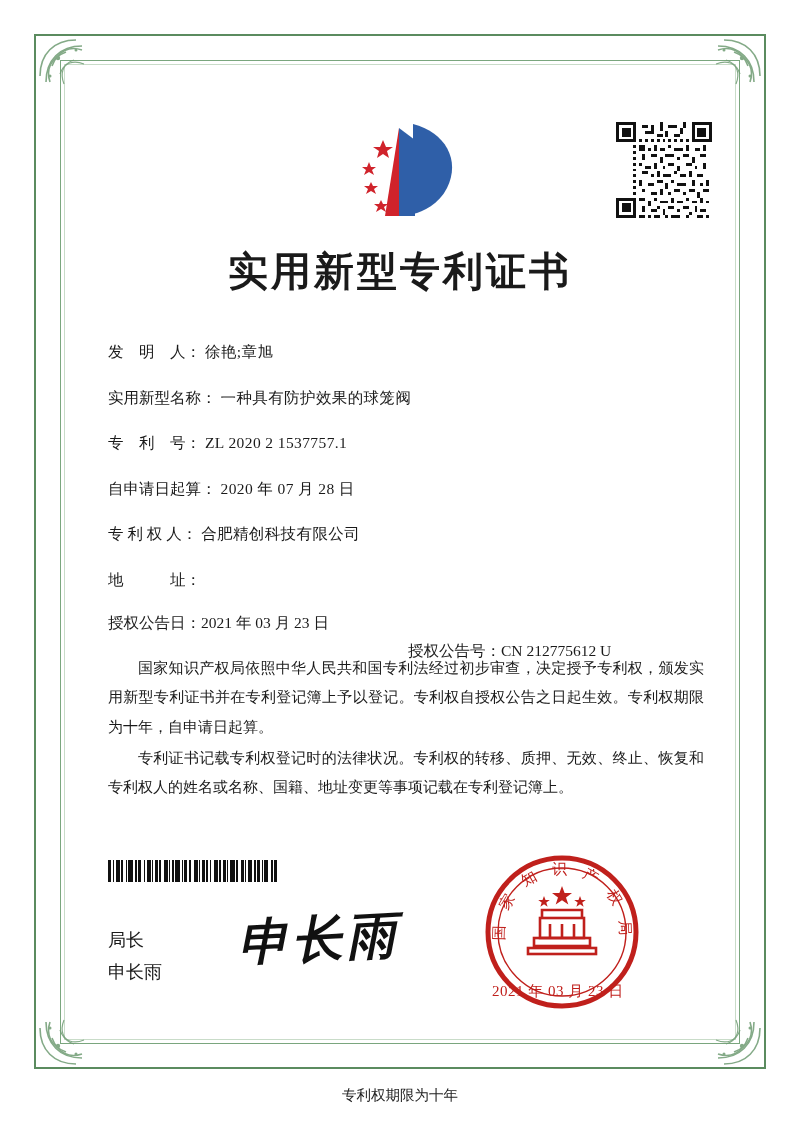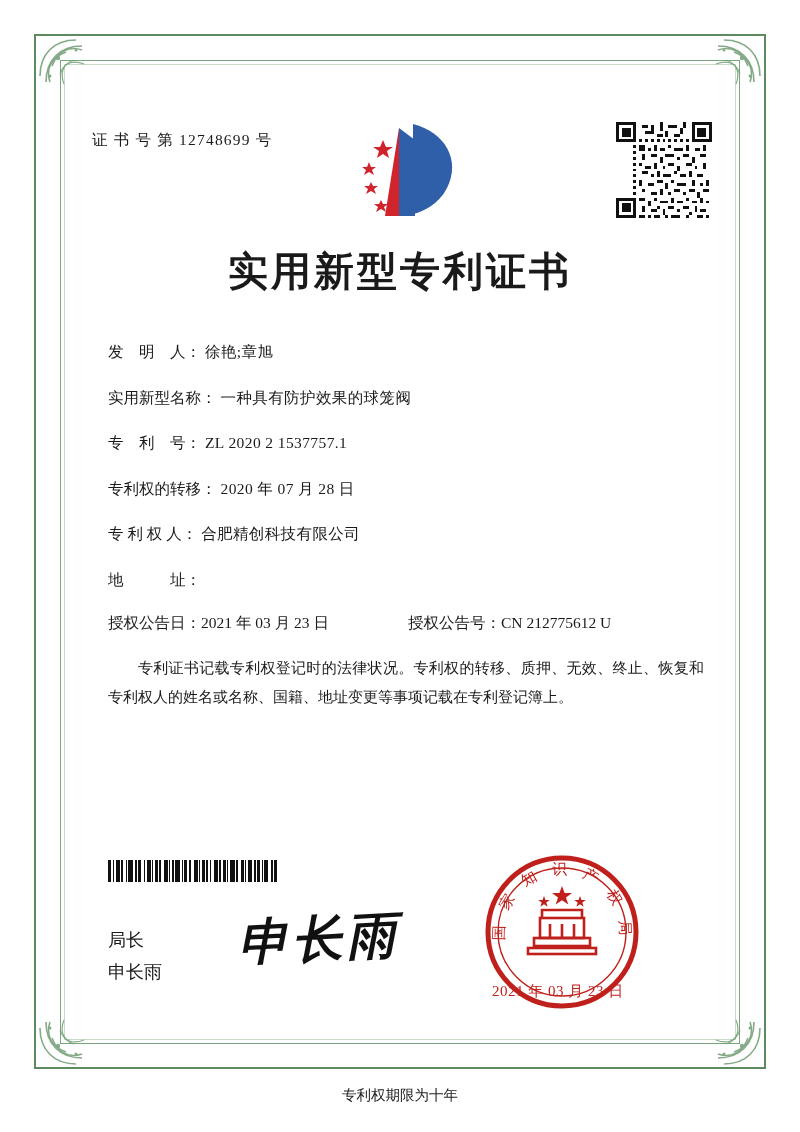--- a/index.html
+++ b/index.html
@@ -120,21 +120,21 @@
     letter-spacing: 0.4px;
   }
   .row.addr .val { line-height: 1.9; }
 
   .row-two {
     display: flex;
     font-size: 15.5px;
     margin-bottom: 8px;
   }
   .row-two .cell-a { flex: 0 0 300px; }
-  .row-two .cell-b { flex: 1 1 auto; }
+  .row-two .cell-b { flex: 1 1 auto; margin-top: 28px; }
 
   
   .paras {
     position: absolute;
     left: 108px;
     top: 654px;
     width: 596px;
     font-size: 15px;
     line-height: 1.95;
     text-align: justify;
@@ -288,21 +288,20 @@
         <path d="M38 24 C26 28 24 38 28 48" stroke-width="1.2"></path>
       </g>
       <g fill="#6f9c73">
         <circle cx="22" cy="22" r="2.2"></circle>
         <circle cx="40" cy="14" r="1.5"></circle>
         <circle cx="14" cy="40" r="1.5"></circle>
       </g>
     </svg>
   </div>
 
-  <div class="cert-no">证 书 号 第 12748699 号</div>
 
   <div class="logo">
     <svg width="110" height="108" viewBox="0 0 110 108">
       <path d="M58 6 C90 14 106 42 92 70 C84 86 68 94 58 96 Z" fill="#2f5fa8"></path>
       <path d="M44 98 L44 10 L60 22 L60 98 Z" fill="#2f5fa8"></path>
       <path d="M44 98 L30 98 L44 10 Z" fill="#d0232b"></path>
       <g fill="#d0232b">
         <polygon points="28,22 31,29 38,29 32,33 34,40 28,36 22,40 24,33 18,29 25,29"></polygon>
         <polygon points="14,44 16,49 21,49 17,52 19,57 14,54 9,57 11,52 7,49 12,49"></polygon>
         <polygon points="16,64 18,68 23,68 19,71 21,76 16,73 11,76 13,71 9,68 14,68"></polygon>
@@ -456,41 +455,42 @@
     </div>
     <div class="row">
       <span class="lbl">实用新型名称：</span>
       <span class="val">一种具有防护效果的球笼阀</span>
     </div>
     <div class="row">
       <span class="lbl">专　利　号：</span>
       <span class="val">ZL 2020 2 1537757.1</span>
     </div>
     <div class="row">
-      <span class="lbl">专利权的转移：</span>
+      <span class="lbl">自申请日起算：</span>
       <span class="val">2020 年 07 月 28 日</span>
     </div>
     <div class="row">
       <span class="lbl">专 利 权 人：</span>
       <span class="val">合肥精创科技有限公司</span>
     </div>
     <div class="row addr">
       <span class="lbl">地　　　址：</span>
     </div>
     <div class="row-two">
       <span class="cell-a">
         <span>授权公告日：</span><span>2021 年 03 月 23 日</span>
       </span>
       <span class="cell-b">
         <span>授权公告号：</span><span>CN 212775612 U</span>
       </span>
     </div>
   </div>
 
   <div class="paras">
+    <p>国家知识产权局依照中华人民共和国专利法经过初步审查，决定授予专利权，颁发实用新型专利证书并在专利登记簿上予以登记。专利权自授权公告之日起生效。专利权期限为十年，自申请日起算。</p>
     <p>专利证书记载专利权登记时的法律状况。专利权的转移、质押、无效、终止、恢复和专利权人的姓名或名称、国籍、地址变更等事项记载在专利登记簿上。</p>
   </div>
 
   <div class="barcode">
     <i style="width:3px"></i>
       <i style="width:2px;background:#fff"></i>
     <i style="width:1px"></i>
       <i style="width:2px;background:#fff"></i>
     <i style="width:4px"></i>
       <i style="width:1px;background:#fff"></i>

